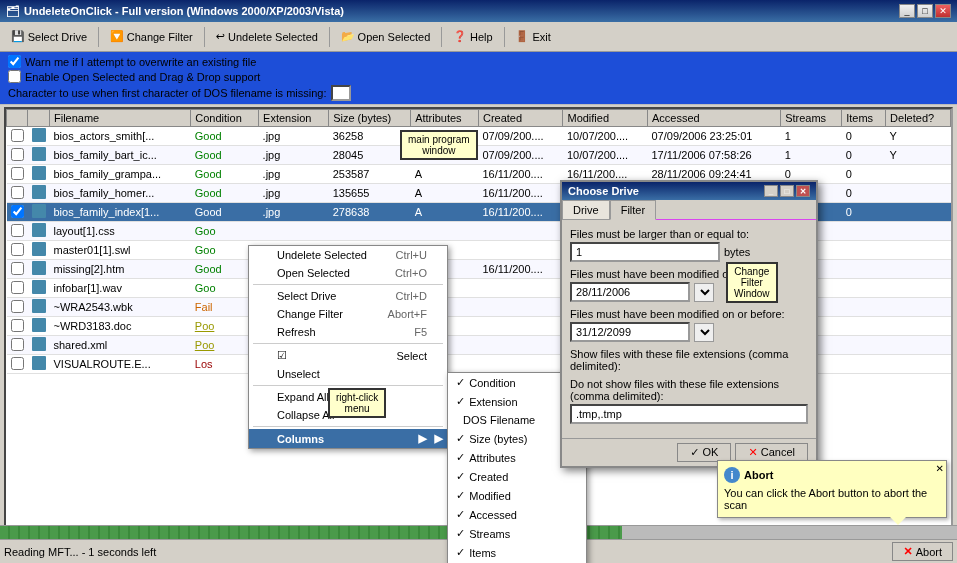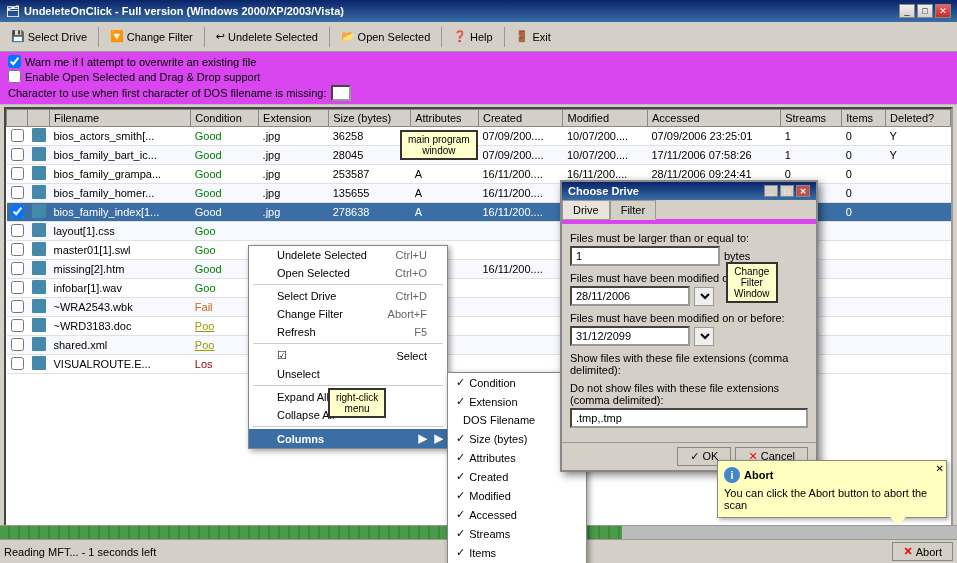--- a/index.html
+++ b/index.html
@@ -36,21 +36,21 @@
     }
     .toolbar-btn {
       display: flex; align-items: center; gap: 3px;
       padding: 2px 6px; border: 1px solid transparent;
       cursor: pointer; font-size: 11px; background: transparent;
     }
     .toolbar-sep { width: 1px; height: 20px; background: #999; margin: 0 2px; }
 
     
     .options-bar {
-      background: #d946ef;
+      background: #1d4ed8;
       padding: 3px 8px;
       border-bottom: 1px solid #bbb;
     }
     .options-bar label { display: flex; align-items: center; gap: 4px; font-size: 11px; }
     .char-row { display: flex; align-items: center; gap: 4px; font-size: 11px; margin-top: 2px; }
     .char-input { width: 20px; height: 16px; border: 2px inset #999; background: white; }
 
     
     .file-table { width: 100%; border-collapse: collapse; font-size: 11px; }
     .file-table th {
@@ -139,21 +139,21 @@
       padding: 3px 6px;
       font-size: 11px;
       font-weight: bold;
       display: flex;
       align-items: center;
       justify-content: space-between;
     }
     .dialog-title-btns { display: flex; gap: 2px; }
     .dialog-btn { width: 14px; height: 12px; background: #d4d0c8; border: 1px solid #888; font-size: 8px; cursor: pointer; display: flex; align-items: center; justify-content: center; }
     .dialog-btn.close { background: #c05050; color: white; }
-    .dialog-tabs { display: flex; border-bottom: 5px solid #d946ef; background: #d4d0c8; }
+    .dialog-tabs { display: flex; border-bottom: 1px solid #d946ef; background: #d4d0c8; }
     .dialog-tab { padding: 3px 10px; font-size: 11px; cursor: pointer; border: 1px solid #999; background: #e8e4dc; margin-bottom: -1px; }
     .dialog-tab.active { background: #d4d0c8; border-bottom: 1px solid #d4d0c8; }
     .dialog-content { padding: 8px; }
     .dialog-row { margin-bottom: 6px; font-size: 11px; }
     .dialog-row label { display: block; margin-bottom: 2px; }
     .dialog-input { width: 100%; border: 2px inset #999; background: white; padding: 2px 4px; font-size: 11px; }
     .dialog-inline { display: flex; align-items: center; gap: 4px; }
     .dialog-footer { display: flex; justify-content: flex-end; gap: 4px; padding: 4px 8px; border-top: 1px solid #999; }
     .dialog-ok-btn { padding: 2px 12px; border: 1px solid #888; background: #d4d0c8; cursor: pointer; font-size: 11px; }
 

